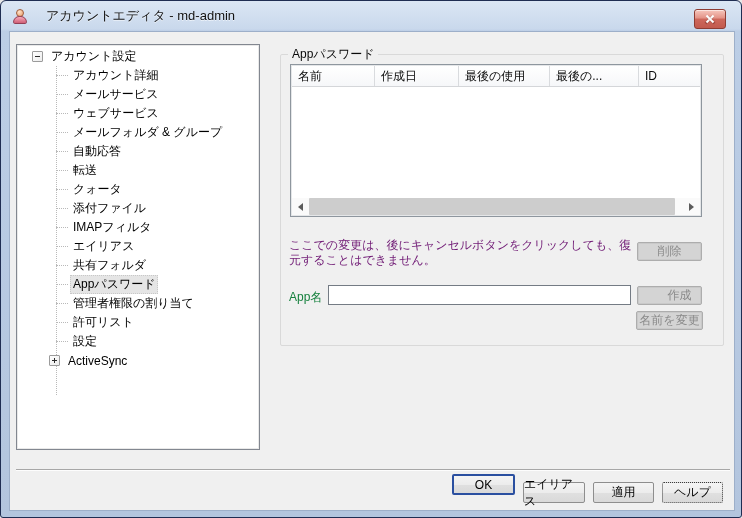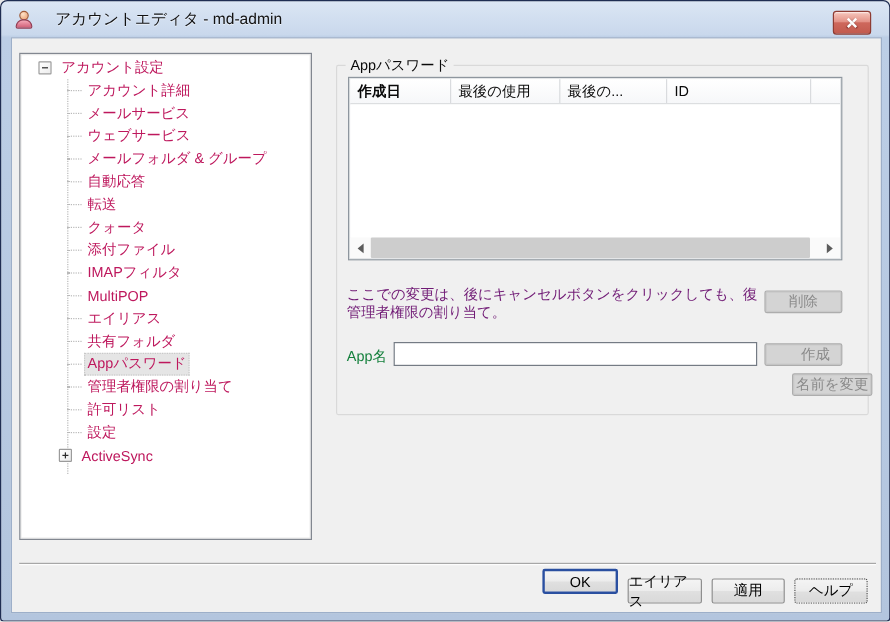--- a/index.html
+++ b/index.html
@@ -39,21 +39,21 @@
     background:#f0f0f0;border:1px solid #9dafc9;
   }
 
   
   .tree-box{
     position:absolute;left:6px;top:12px;width:244px;height:406px;
     background:#fff;border:1px solid #828790;box-shadow:inset 0 0 0 1px #e9e9e9;
     padding-top:2px;overflow:hidden;
   }
   .tree-vline{position:absolute;left:39px;top:21px;height:329px;width:0;border-left:1px dotted #b9b9b9;}
-  .tree-row{position:relative;height:19px;display:flex;align-items:center;font-size:12px;color:#be185d;white-space:nowrap;cursor:default;}
+  .tree-row{position:relative;height:19px;display:flex;align-items:center;font-size:12px;color:#000000;white-space:nowrap;cursor:default;}
   .tree-row.level-0{padding-left:15px;}
   .tree-row.level-1{padding-left:53px;}
   .tree-row.level-1.has-exp{padding-left:32px;}
   .tick{position:absolute;left:39px;top:9px;width:12px;height:0;border-top:1px dotted #b9b9b9;}
   .expander{
     position:relative;width:11px;height:11px;flex:0 0 11px;margin-right:5px;
     background:linear-gradient(135deg,#fff,#ececec);border:1px solid #9b9b9b;border-radius:1px;
   }
   .expander::before{content:"";position:absolute;left:2px;top:4px;width:5px;height:1px;background:#2b2b2b;}
   .expander.plus::after{content:"";position:absolute;left:4px;top:2px;width:1px;height:5px;background:#2b2b2b;}
@@ -104,21 +104,21 @@
     font-size:12px;color:#000;border-radius:2px;cursor:pointer;
     background:linear-gradient(180deg,#f4f4f4 0%,#ececec 50%,#e0e0e0 51%,#d9d9d9 100%);
     border:1px solid #8e8e8e;
   }
   .btn.disabled{
     background:#d4d4d4;border:1px solid #adadad;color:#8a8a8a;cursor:default;
     box-shadow:inset 0 0 0 1px #c9c9c9;
   }
   .btn-delete{position:absolute;left:627px;top:210px;width:65px;height:19px;}
   .btn-create{position:absolute;left:627px;top:254px;width:65px;height:19px;padding-left:20px;}
-  .btn-rename{position:absolute;left:626px;top:279px;width:67px;height:19px;margin-left:24px;}
+  .btn-rename{position:absolute;left:626px;top:279px;width:67px;height:19px;}
 
   .separator{position:absolute;left:6px;top:437px;width:714px;height:2px;
     border-top:1px solid #a7a7a7;border-bottom:1px solid #fdfdfd;}
 
   .btn-ok{position:absolute;left:442px;top:442px;width:63px;height:21px;border:2px solid #2a4fa0;}
   .btn-cancel{position:absolute;left:513px;top:450px;width:62px;height:21px;}
   .btn-apply{position:absolute;left:583px;top:450px;width:61px;height:21px;}
   .btn-help{position:absolute;left:652px;top:450px;width:61px;height:21px;border:1px dotted #3c3c3c;}
 </style>
 </head>
@@ -176,24 +176,20 @@
         <div class="tree-row level-1">
           <span class="tick"></span>
           <span class="tree-label">添付ファイル</span>
         </div>
         <div class="tree-row level-1">
           <span class="tick"></span>
           <span class="tree-label">IMAPフィルタ</span>
         </div>
         <div class="tree-row level-1">
           <span class="tick"></span>
-          <span class="tree-label">MultiPOP</span>
-        </div>
-        <div class="tree-row level-1">
-          <span class="tick"></span>
           <span class="tree-label">エイリアス</span>
         </div>
         <div class="tree-row level-1">
           <span class="tick"></span>
           <span class="tree-label">共有フォルダ</span>
         </div>
         <div class="tree-row level-1">
           <span class="tick"></span>
           <span class="tree-label selected">Appパスワード</span>
         </div>
@@ -213,41 +209,42 @@
           <span class="expander plus"></span>
           <span class="tree-label">ActiveSync</span>
         </div>
       </div>
 
     <div class="groupbox"></div>
     <div class="group-label">Appパスワード</div>
 
     <div class="listview">
       <div class="list-header">
-          <span class="hcell" style="width: 84px; flex-basis: 84px; font-weight: bold;">作成日</span>
+          <span class="hcell" style="width: 83px; flex-basis: 83px;">名前</span>
+          <span class="hcell" style="width: 84px; flex-basis: 84px;">作成日</span>
           <span class="hcell" style="width: 91px; flex-basis: 91px;">最後の使用</span>
           <span class="hcell" style="width: 89px; flex-basis: 89px;">最後の...</span>
           <span class="hcell" style="width: 120px; flex-basis: 120px;">ID</span>
         </div>
       <div class="list-body"></div>
       <div class="hscroll">
         <span class="scroll-arrow">
             <span class="tri-left"></span>
           </span>
         <span class="scroll-thumb"></span>
         <span class="scroll-gap"></span>
         <span class="scroll-arrow">
             <span class="tri-right"></span>
           </span>
       </div>
     </div>
 
     <div class="warning">
       <div>ここでの変更は、後にキャンセルボタンをクリックしても、復</div>
-      <div>管理者権限の割り当て。</div>
+      <div>元することはできません。</div>
     </div>
 
     <div class="btn btn-delete disabled">削除</div>
 
     <span class="appname-label">App名</span>
     <input class="appname-input" type="text" value="" style="">
 
     <div class="btn btn-create disabled">作成</div>
     <div class="btn btn-rename disabled">名前を変更</div>
 

